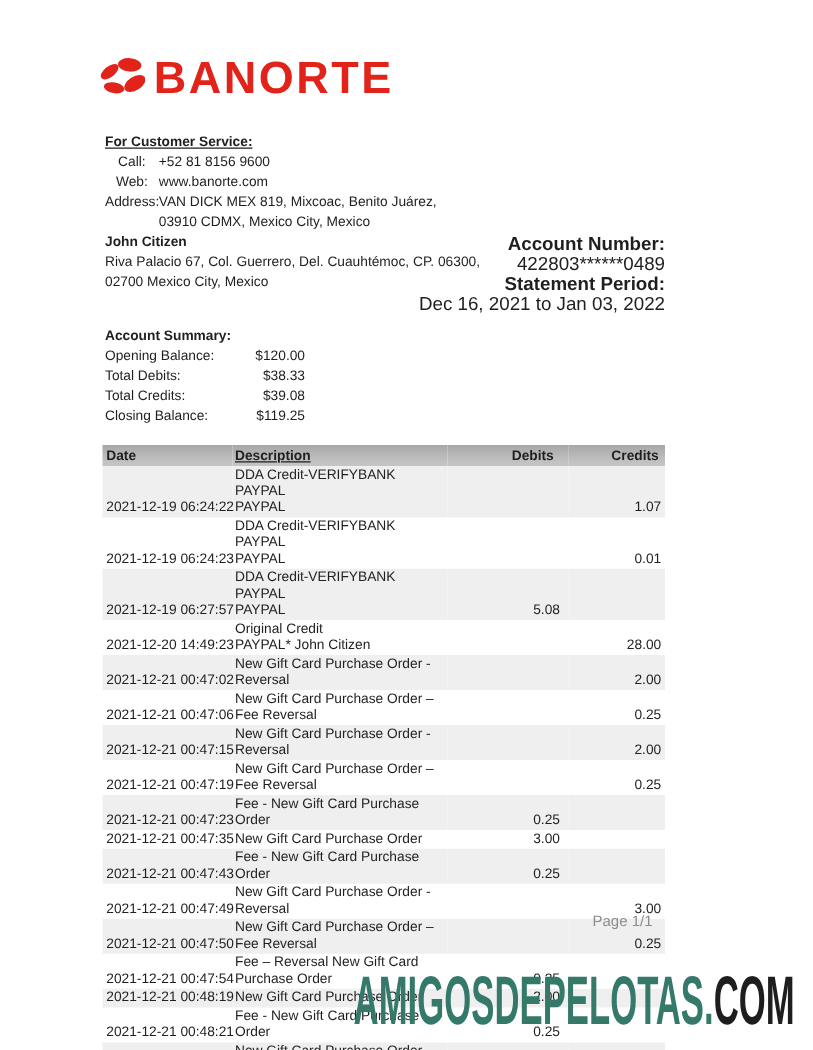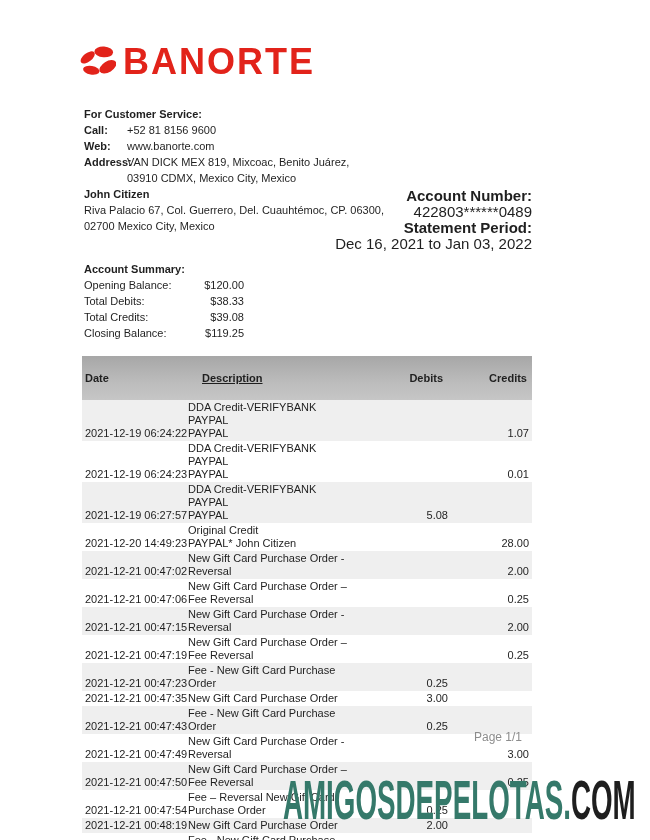--- a/index.html
+++ b/index.html
@@ -7,43 +7,43 @@
   body { font-family:"Liberation Sans","DejaVu Sans",sans-serif; color:#1f1f1f; }
   .page { position:relative; width:650px; height:840px; background:#fff; overflow:hidden; }
 
   
   .logo { position:absolute; left:80px; top:46px; display:flex; align-items:center; gap:7px; }
   .logo svg { width:36px; height:31px; display:block; }
   .logo-text { font-size:36px; font-weight:bold; letter-spacing:2px; color:#e2231a; line-height:31px; }
 
   
   .cs { position:absolute; left:84px; top:106px; font-size:11px; line-height:16px; }
-  .cs-title { font-weight:bold; }
+  .cs-title { font-weight:bold;text-decoration:underline; }
   .cs-row { display:flex; }
-  .cs-label { font-weight:bold; width:43px; flex:0 0 43px; }
+  .cs-label { font-weight:normal; width:43px; flex:0 0 43px;text-align:center; }
   .cs-indent { padding-left:43px; }
 
   
   .holder { position:absolute; left:84px; top:186px; font-size:11px; line-height:16px; }
   .holder-name { font-weight:bold; }
   .acct { position:absolute; right:118px; top:188px; font-size:15px; line-height:16px; text-align:right; }
   .acct .b { font-weight:bold; }
 
   
   .summary { position:absolute; left:84px; top:261px; width:160px; font-size:11px; line-height:16px; }
   .sum-title { font-weight:bold; }
   .sum-row { display:flex; justify-content:space-between; }
 
   
   .tx { position:absolute; left:82px; top:356px; width:450px; }
   table { border-collapse:collapse; table-layout:fixed; width:450px; font-size:11px; }
   col.c1 { width:104px; } col.c2 { width:172px; } col.c3 { width:97px; } col.c4 { width:77px; }
   thead th {
     background:linear-gradient(180deg,#a7a7a7 0%,#bcbcbc 60%,#c6c6c6 100%);
-    font-weight:bold; height:17px; padding:16px;
+    font-weight:bold; height:17px; padding:2px;
   }
   th.h-date { text-align:left; padding-left:3px; }
   th.h-desc { text-align:left;text-decoration:underline; }
   th.h-debit { text-align:right; padding-right:12px; }
   th.h-credit { text-align:right; padding-right:5px; }
   tbody tr:nth-child(odd) td { background:#efefef; }
   td { vertical-align:bottom; line-height:13px; padding:1px 2px; }
   td.c-date { white-space:nowrap; padding-left:3px; }
   td.c-desc { white-space:pre-line; }
   td.c-debit { text-align:right; padding-right:7px; }

